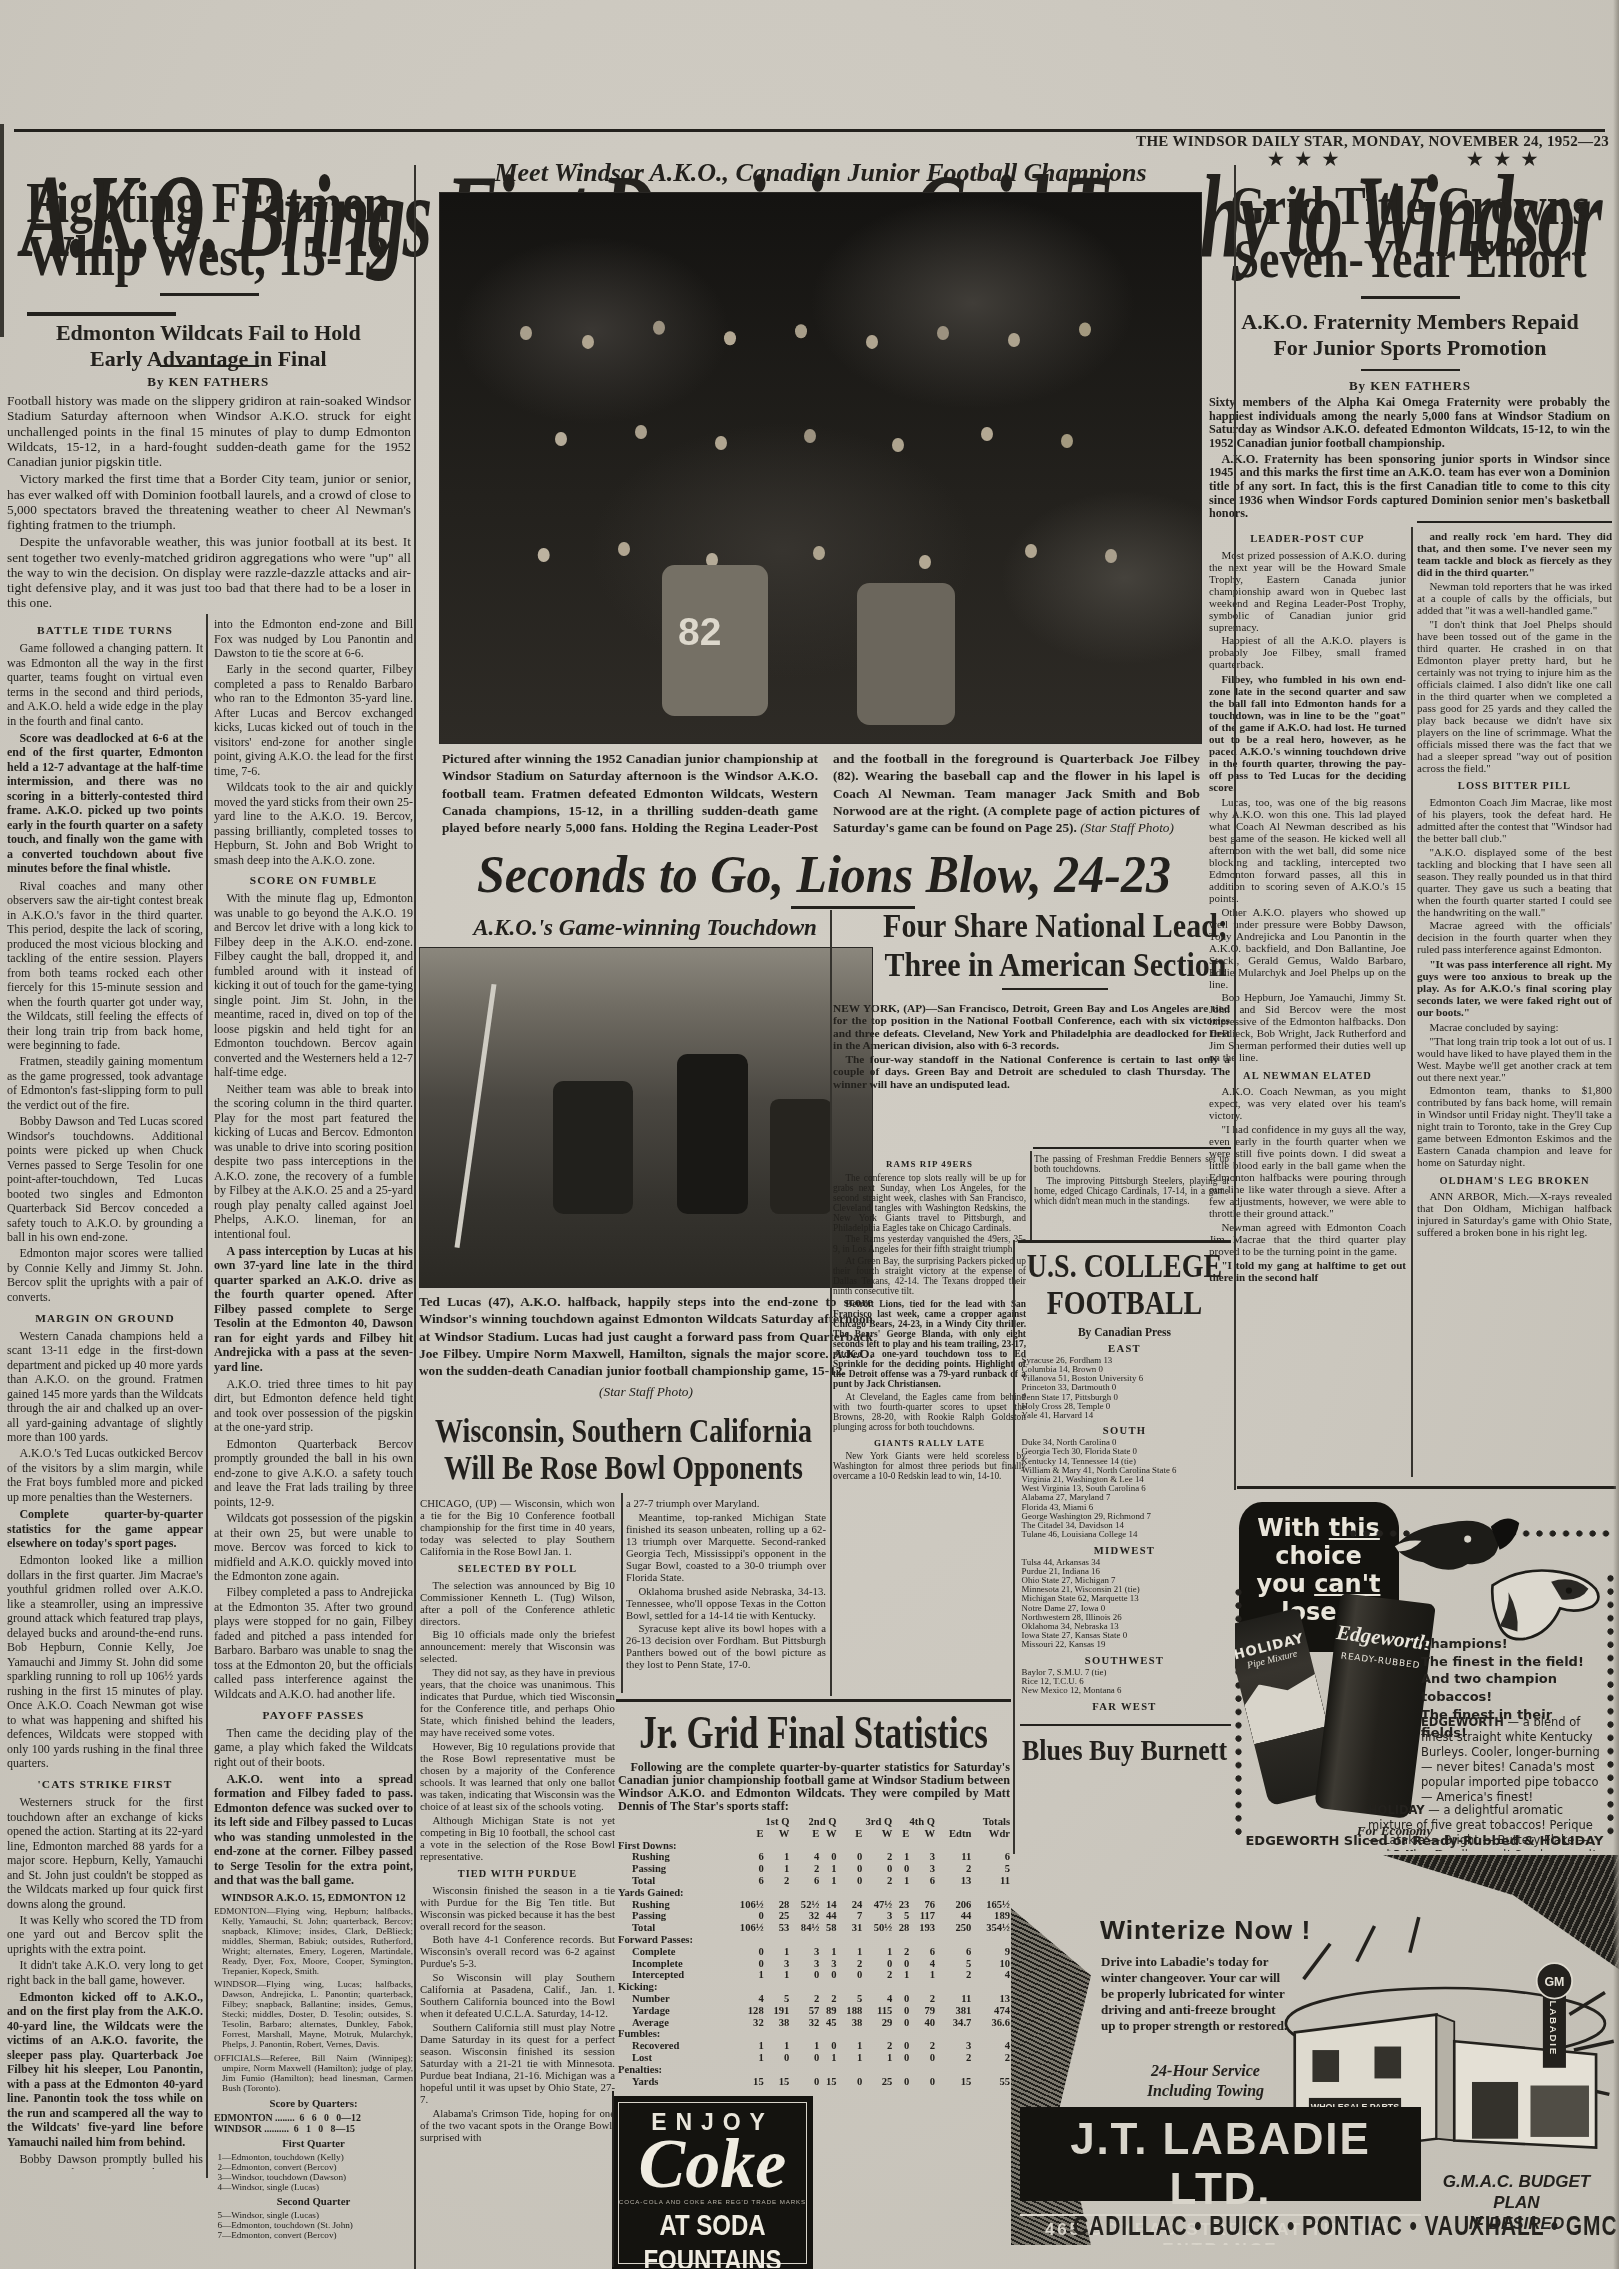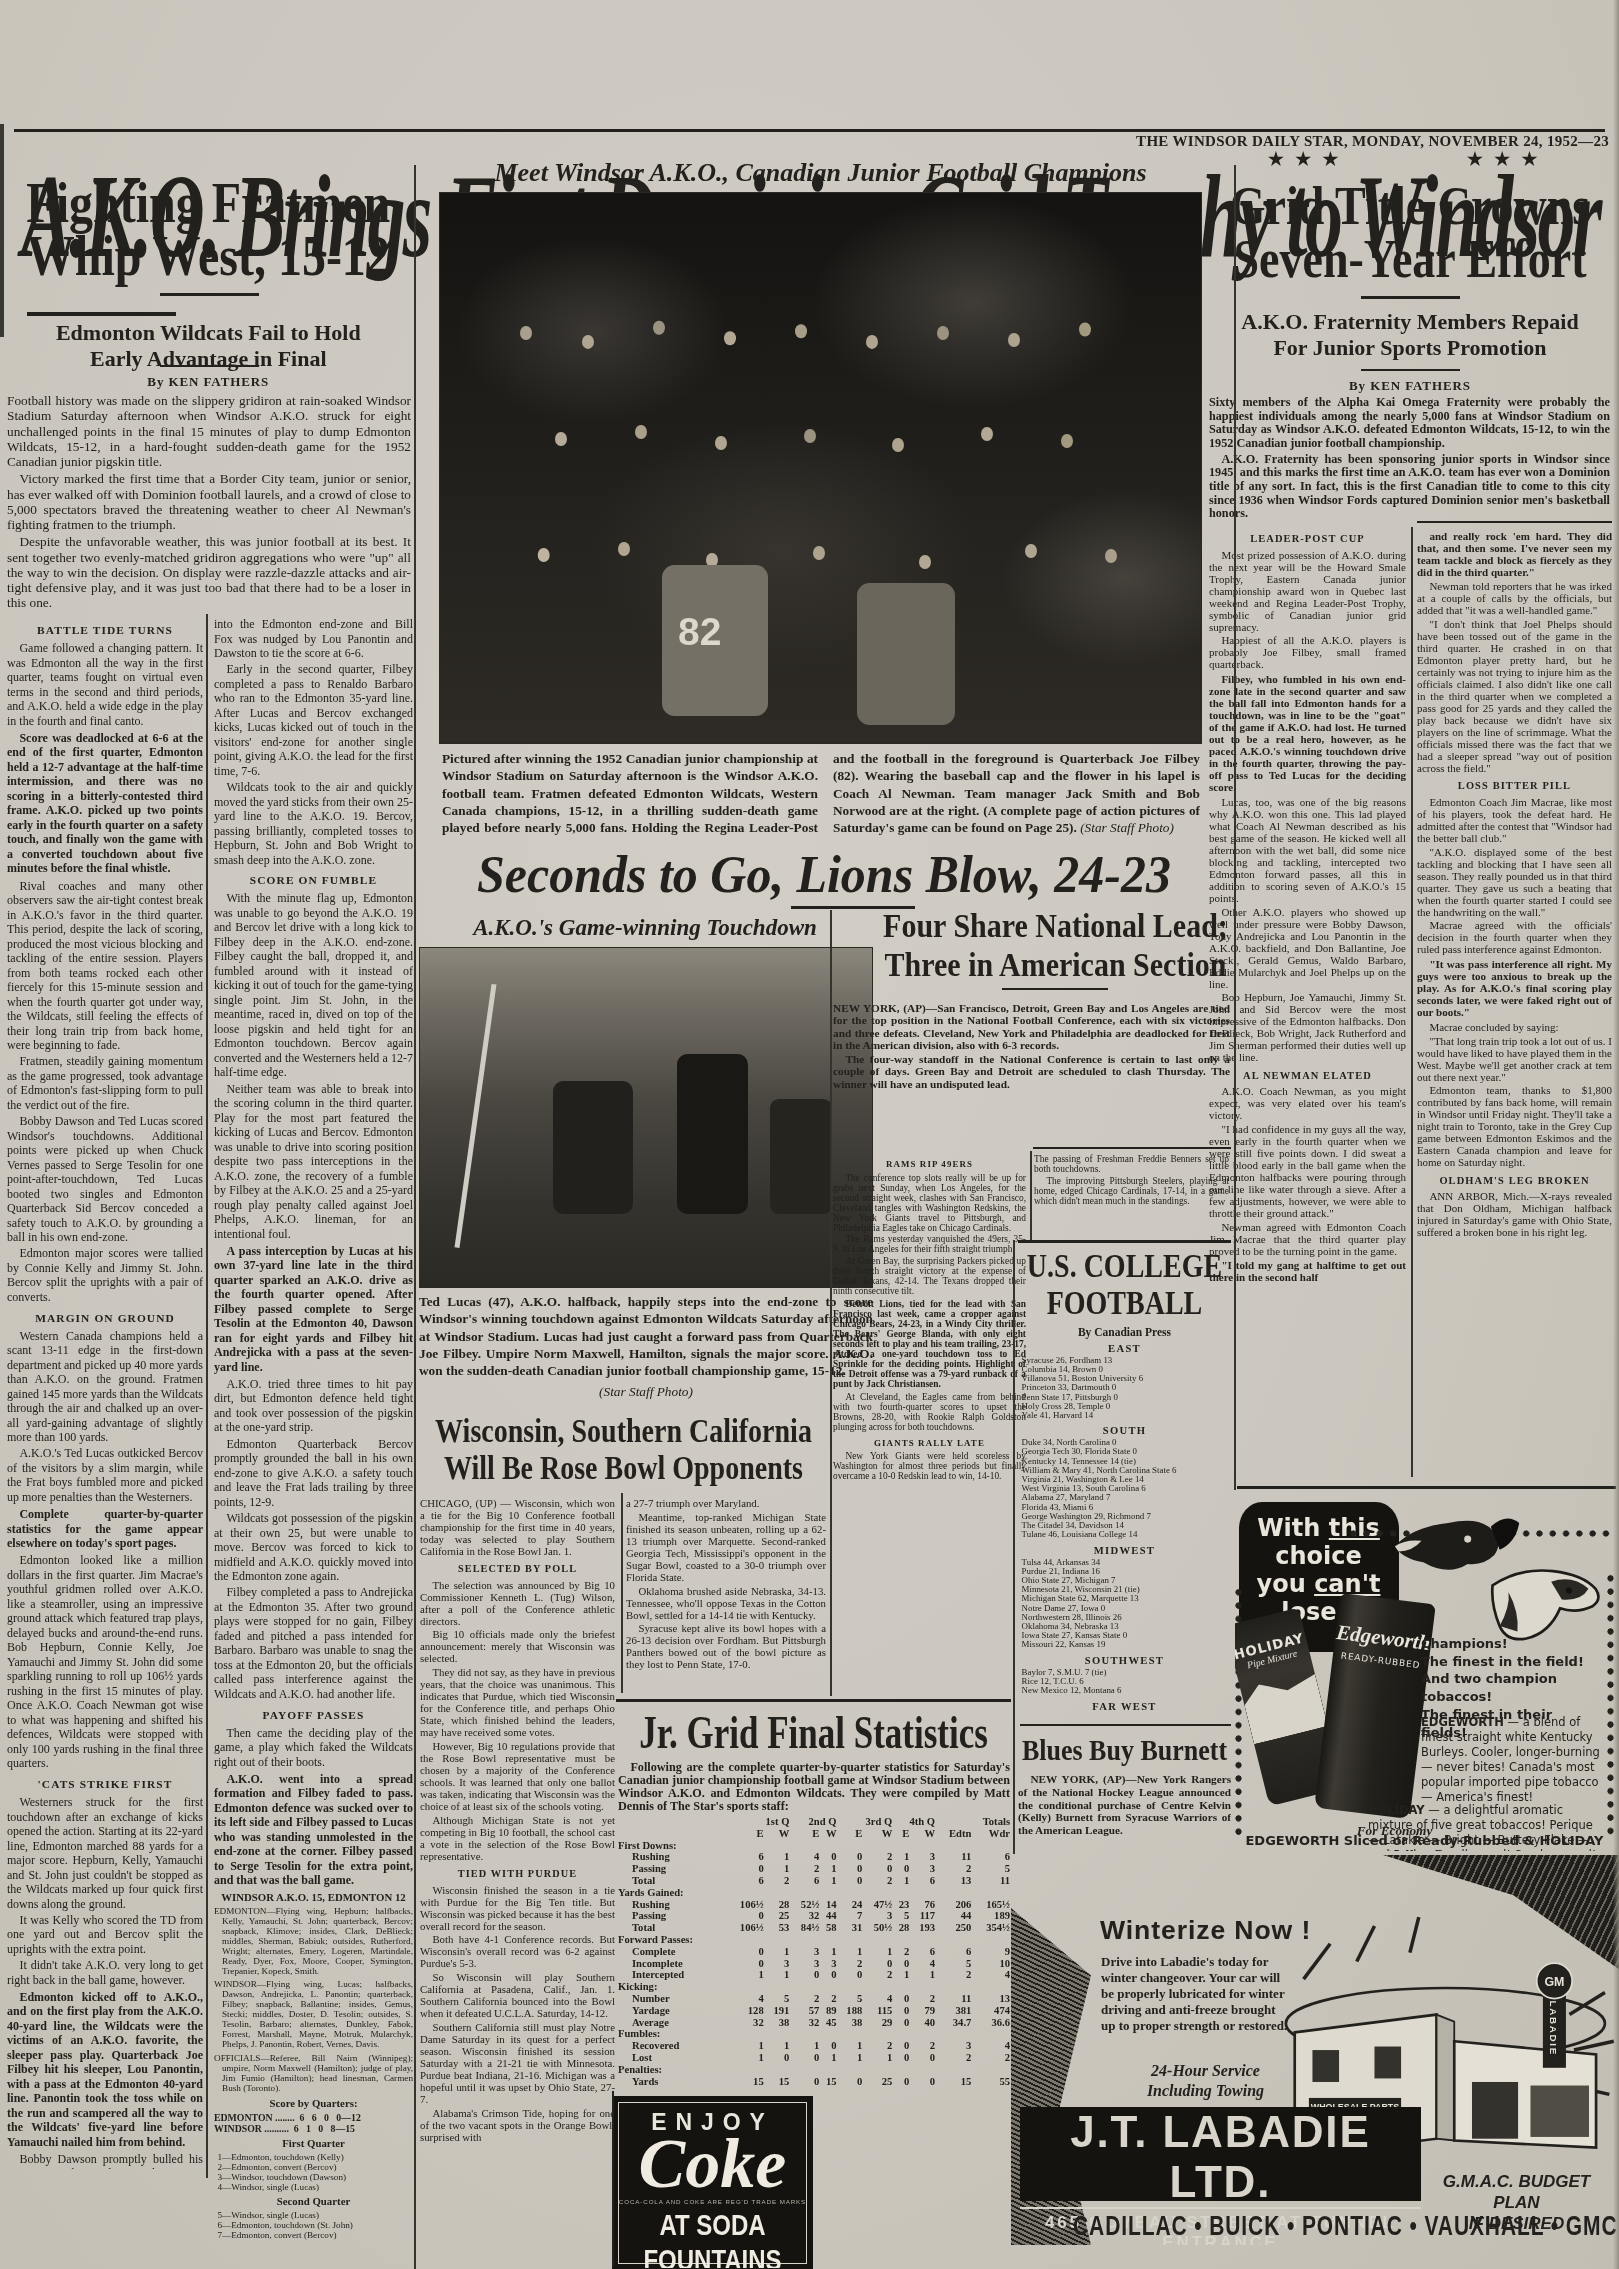--- a/index.html
+++ b/index.html
@@ -226,21 +226,20 @@
         <div class="sec-h">SOUTHWEST</div>
         <div class="sec-g">Baylor 7, S.M.U. 7 (tie)</div>
         <div class="sec-g">Rice 12, T.C.U. 6</div>
         <div class="sec-g">New Mexico 12, Montana 6</div>
         <div class="sec-h">FAR WEST</div>
       </div>
   </div>
 
   <div class="hrule" style="left:1020px;top:1724px;width:211px;height:1.8px"></div>
   <div class="head-xl" style="left:1018px;top:1734px;width:213px;font-size:26px;transform:scaleY(1.15)">Blues Buy Burnett</div>
-  <div class="col" style="left:1018px;top:1773px;width:213px;height:89px;font-size:11.2px;line-height:12.8px;font-weight:600;text-indent:12.4px">NEW YORK, (AP)—New York Rangers of the National Hockey League announced the conditional purchase of Centre Kelvin (Kelly) Burnett from Syracuse Warriors of the American League.</div>
 
   <div class="head-xl" style="left:417px;top:1412px;width:413px;font-size:28px;transform:scaleY(1.2)">Wisconsin, Southern California</div>
   <div class="head-xl" style="left:417px;top:1449px;width:413px;font-size:28px;transform:scaleY(1.2)">Will Be Rose Bowl Opponents</div>
   <div class="col colM" style="left:420px;top:1497px;width:195px;height:768px">
       <div class="blk-f">CHICAGO, (UP) — Wisconsin, which won a tie for the Big 10 Conference football championship for the first time in 40 years, today was selected to play Southern California in the Rose Bowl Jan. 1.</div>
       <div class="blk-h">SELECTED BY POLL</div>
       <div class="blk-p">The selection was announced by Big 10 Commissioner Kenneth L. (Tug) Wilson, after a poll of the Conference athletic directors.</div>
       <div class="blk-p">Big 10 officials made only the briefest announcement: merely that Wisconsin was selected.</div>
       <div class="blk-p">They did not say, as they have in previous years, that the choice was unanimous. This indicates that Purdue, which tied Wisconsin for the Conference title, and perhaps Ohio State, which finished behind the leaders, may have received some votes.</div>
       <div class="blk-p">However, Big 10 regulations provide that the Rose Bowl representative must be chosen by a majority of the Conference schools. It was learned that only one ballot was taken, indicating that Wisconsin was the choice of at least six of the schools voting.</div>
@@ -615,21 +614,21 @@
       <rect x="52" y="238" width="30" height="40" fill="#34322c"></rect>
       <rect x="220" y="196" width="52" height="64" fill="#34322c"></rect>
       <rect x="286" y="200" width="66" height="58" fill="#504d45"></rect>
       <rect x="300" y="96" width="26" height="84" fill="#23211d"></rect>
       <circle cx="313" cy="82" r="20" fill="#23211d" stroke="#dedacf" stroke-width="2"></circle>
       <text x="313" y="88" text-anchor="middle" font-family="Liberation Sans" font-size="14" font-weight="bold" fill="#e6e2d7">GM</text>
       <text transform="rotate(90 308 104)" x="308" y="104" font-family="Liberation Sans" font-size="11" font-weight="bold" letter-spacing="2" fill="#e6e2d7">LABADIE</text>
       <text x="88" y="228" text-anchor="middle" font-family="Liberation Sans" font-size="10" font-weight="bold" fill="#e6e2d7">WHOLESALE PARTS</text>
     </svg>
     <div class="abs ad-black" style="left:8.9px;top:252px;width:401px;height:94px;text-align:center">
-      <div style="font-family:'Liberation Sans',sans-serif;font-size:44px;font-weight:bold;letter-spacing:1.8px;border-bottom:2.7px double #d8d4ca;display:inline-block;padding:0 5.3px">J.T. LABADIE LTD.</div>
+      <div style="font-family:'Liberation Sans',sans-serif;font-size:44px;font-weight:bold;letter-spacing:1.8px;margin-top:7px;border-bottom:2.7px double #d8d4ca;display:inline-block;padding:0 5.3px">J.T. LABADIE LTD.</div>
       <div class="sans" style="font-size:17px;font-weight:bold;letter-spacing:2.7px;margin-top:3.5px">465 GOYEAU STREET AT TUNNEL ENTRANCE</div>
     </div>
     <div class="abs sans" style="left:417px;top:316px;width:177px;text-align:center;font-style:italic;font-weight:bold;font-size:17px;line-height:21px"><span>G.M.A.C. BUDGET PLAN</span><br><span>IF DESIRED</span></div>
     <div class="abs sans" style="left:62px;top:355px;width:541px;text-align:center;font-weight:bold;font-size:21px;letter-spacing:0.9px;transform:scaleY(1.3);transform-origin:top center;white-space:nowrap">CADILLAC  •  BUICK  •  PONTIAC  •  VAUXHALL  •  GMC TRUCKS</div>
   </div>
 
   <div class="abs ad-black" style="left:612px;top:2096px;width:197px;height:170px;border:2.7px solid #14130f;outline:1.8px solid #d8d4ca;outline-offset:-7px;text-align:center;overflow:hidden">
     <div class="sans" style="font-size:23px;font-weight:bold;letter-spacing:8.9px;margin-top:10.6px;color:#e9e5da">ENJOY</div>
     <div style="font-size:70px;font-weight:bold;font-style:italic;line-height:64px;color:#efebe0;margin-top:-3.5px">Coke</div>
     <div class="sans" style="font-size:6.2px;letter-spacing:0.9px;color:#b7b3a8;margin-top:1.8px">COCA-COLA AND COKE ARE REG'D TRADE MARKS</div>

